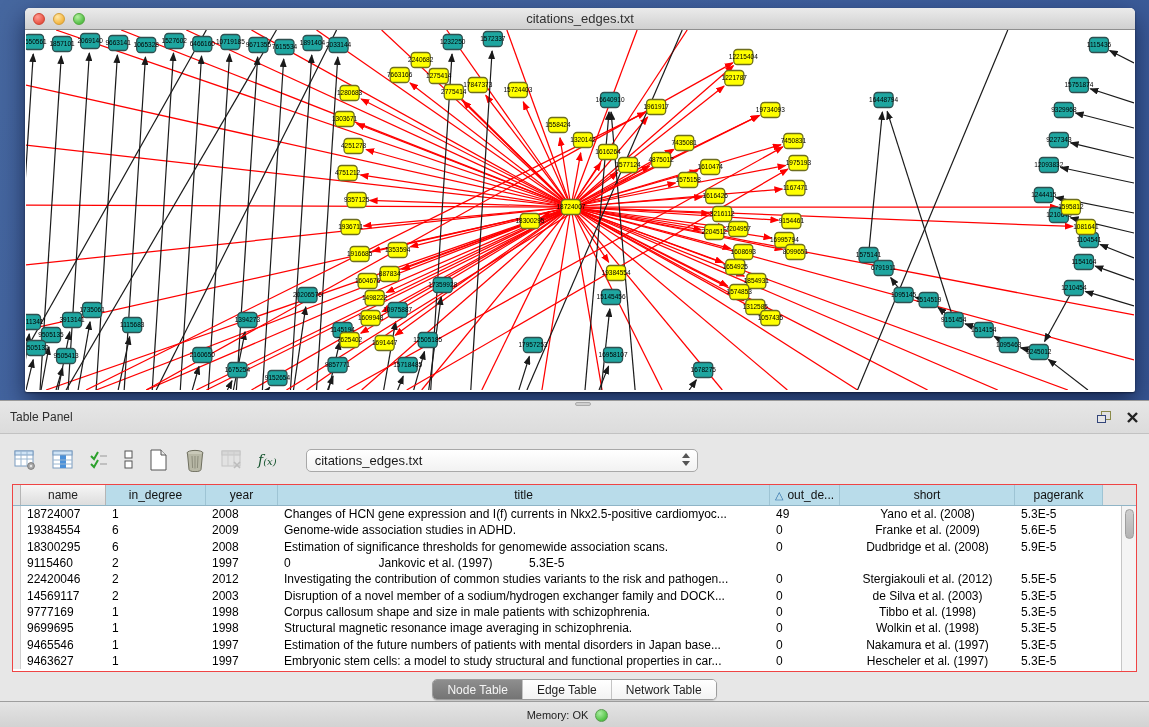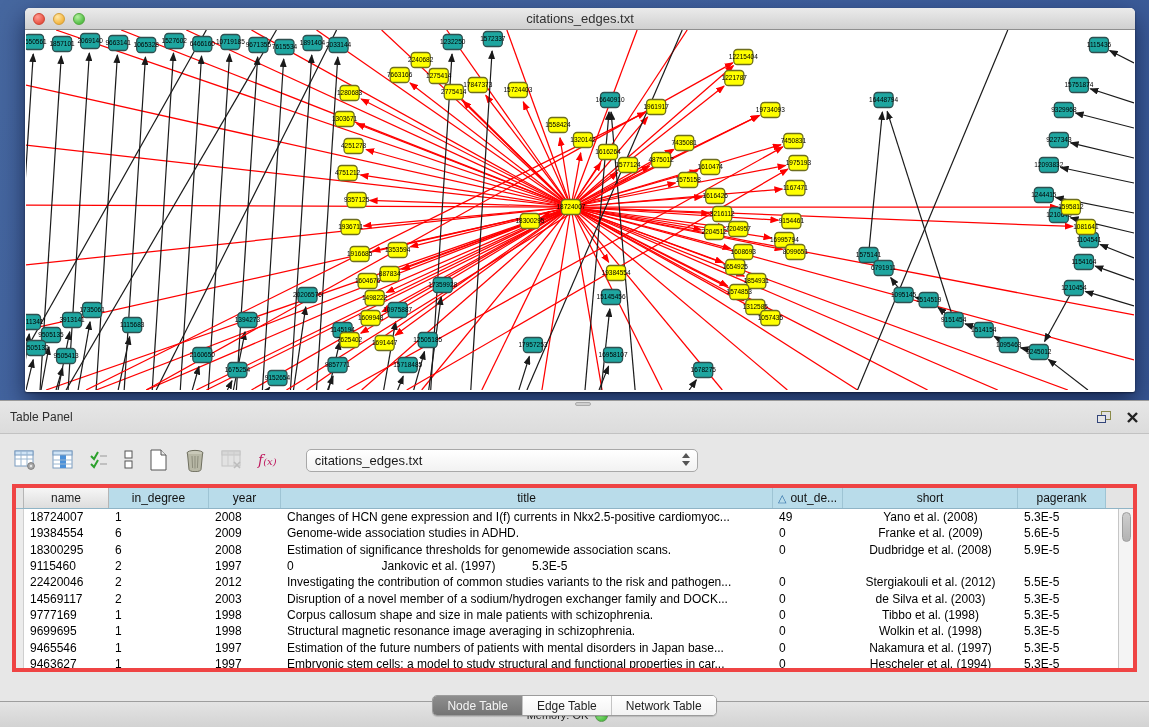--- a/index.html
+++ b/index.html
@@ -24,49 +24,49 @@
   
   .panel-header { height:33px; background:linear-gradient(#e6e6e6,#dcdcdc); border-top:1px solid #9a9a9a;
                   border-bottom:1px solid #c2c2c2; display:flex; align-items:center; padding:16px 10px; position:relative;}
   .panel-title { font-size:12px; color:#2e2e2e; }
   .grip { position:absolute; left:50%; top:1px; width:16px; height:4px; border-radius:2px; background:#cfcfcf; border:1px solid #aaa;}
   .ph-icons { margin-left:auto; display:flex; align-items:center; gap:14px; }
 
   .panel-body { position:relative; height:267px; background:#E7E7E7; }
   .toolbar { position:absolute; left:14px; top:8px; height:36px; display:flex; align-items:center; gap:15px; }
   .tb-icon { display:inline-flex; align-items:center; justify-content:center; }
-  .fx { font-family:"DejaVu Serif", serif; font-style:italic; font-size:14px; color:#be185d; }
+  .fx { font-family:"DejaVu Serif", serif; font-style:italic; font-size:14px; color:#14532d; }
   .fx small { font-size:10px; }
   .combo { width:392px; height:23px; margin-left:14px; background:linear-gradient(#ffffff,#f2f2f2);
            border:1px solid #a8a8a8; border-radius:5px; display:flex; align-items:center; padding:0 8px;
            font-size:13px; color:#1a1a1a; position:relative; }
   .combo .steppers { position:absolute; right:7px; top:3px; display:flex; flex-direction:column; gap:3px; }
   .combo .up { width:0;height:0;border-left:4px solid transparent;border-right:4px solid transparent;border-bottom:5px solid #555;}
   .combo .dn { width:0;height:0;border-left:4px solid transparent;border-right:4px solid transparent;border-top:5px solid #555;}
 
   .table-wrap { position:absolute; left:12px; right:12px; top:50px; height:188px; background:#fff;
-                border:4px solid #ef4444; overflow:hidden; }
+                border:1px solid #ef4444; overflow:hidden; }
   .thead { display:flex; height:21px; background:#b9dcea; border-bottom:1px solid #8fb4c6; font-size:12px; color:#111; }
   .th { display:flex; align-items:center; justify-content:center; border-right:1px solid #9ec4d4; overflow:hidden; white-space:nowrap; }
   .th.gutter { background:#e4e4e4; border-right:1px solid #b5b5b5; }
   .th.namecell { background:linear-gradient(#f6f6f6,#dddddd); border-right:1px solid #b5b5b5; color:#222; }
   .th.corner { background:#e4e4e4; border-right:none; }
   .sortglyph { color:#2f6fa8; margin-right:4px; font-size:11px; }
   .tbody { position:relative; }
   .trow { display:flex; height:16.3px; font-size:12px; color:#000; align-items:center; }
   .td { overflow:hidden; white-space:nowrap; padding-left:6px; }
   .td.gutter { background:#ececec; border-right:1px solid #cfcfcf; height:100%; padding:0; }
   .td.center { text-align:center; padding-left:0; }
   .c0{width:8px;flex:none;} .c1{width:85px;flex:none;} .c2{width:100px;flex:none;} .c3{width:72px;flex:none;}
   .c4{width:492px;flex:none;} .c5{width:70px;flex:none;} .c6{width:175px;flex:none;} .c7{width:88px;flex:none;}
   .cfill{flex:1;}
   .vscroll { position:absolute; top:21px; right:0; bottom:0; width:15px; background:#f4f4f4; border-left:1px solid #c6c6c6; }
   .vthumb { width:9px; height:30px; margin:3px auto 0; background:linear-gradient(#cfcfcf,#b2b2b2); border:1px solid #9e9e9e; border-radius:5px; }
 
-  .tabbar { position:absolute; left:0; right:0; top:245px; display:flex; justify-content:center;margin-top:16px; }
+  .tabbar { position:absolute; left:0; right:0; top:245px; display:flex; justify-content:center; }
   .segmented { display:flex; border:1px solid #9c9c9c; border-radius:5px; overflow:hidden; background:#fcfcfc;
                box-shadow:0 1px 1px rgba(0,0,0,.15); height:21px; }
   .seg { display:flex; align-items:center; justify-content:center; font-size:12px; color:#1f1f1f; padding:0 14px;
          border-right:1px solid #c4c4c4; background:linear-gradient(#ffffff,#f3f3f3); }
   .seg:last-child { border-right:none; }
   .seg.sel { background:linear-gradient(#8e8e8e,#747474); color:#f5f5f5; }
 
   .statusbar { height:27px; background:linear-gradient(#e4e4e4,#d2d2d2); border-top:1px solid #9e9e9e;
                display:flex; align-items:center; justify-content:center; padding-right:14px; gap:7px; }
   .mem-label { font-size:11px; color:#1e1e1e; }
@@ -895,21 +895,21 @@
           <div class="td c6 center">Nakamura et al. (1997)</div>
           <div class="td c7">5.3E-5</div>
         </div>
         <div class="trow">
           <div class="td gutter c0"></div>
           <div class="td c1">9463627</div>
           <div class="td c2">1</div>
           <div class="td c3">1997</div>
           <div class="td c4">Embryonic stem cells: a model to study structural and functional properties in car...</div>
           <div class="td c5">0</div>
-          <div class="td c6 center">Hescheler et al. (1994)</div>
+          <div class="td c6 center">Hescheler et al. (1997)</div>
           <div class="td c7">5.3E-5</div>
         </div>
       </div>
     <div class="vscroll">
         <div class="vthumb"></div>
       </div>
   </div>
 
   <div class="tabbar">
     <div class="segmented">

